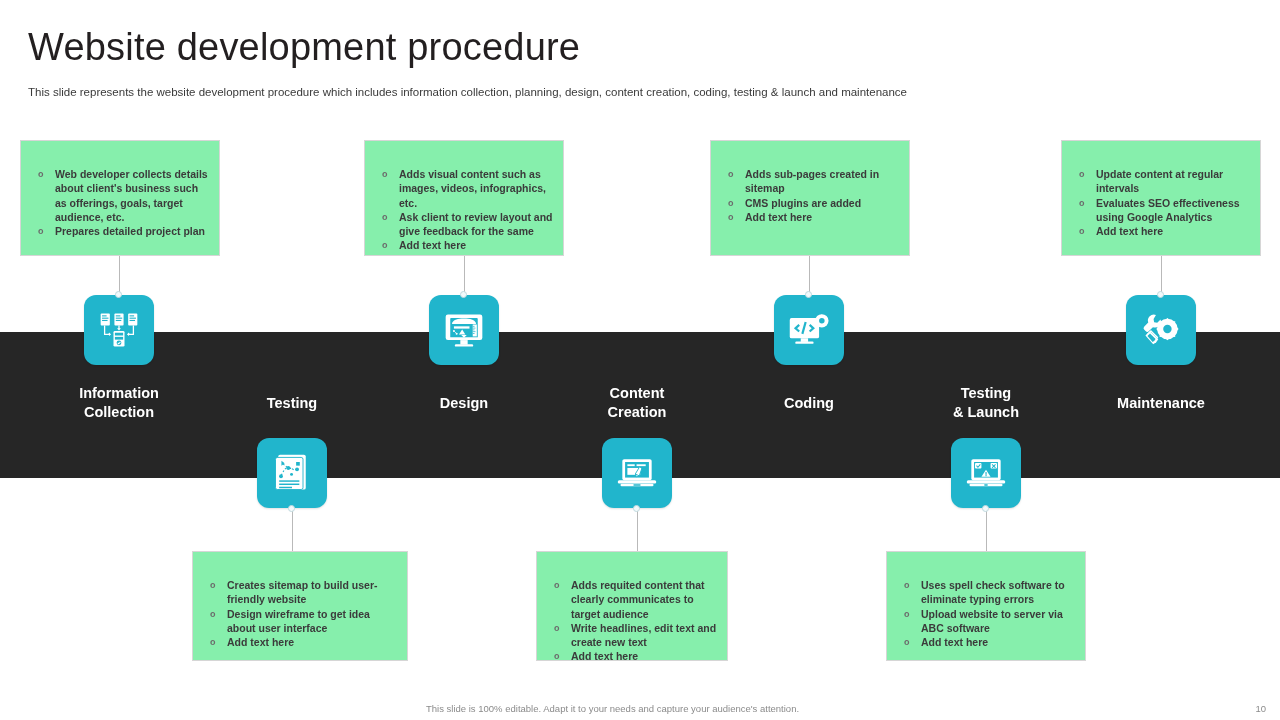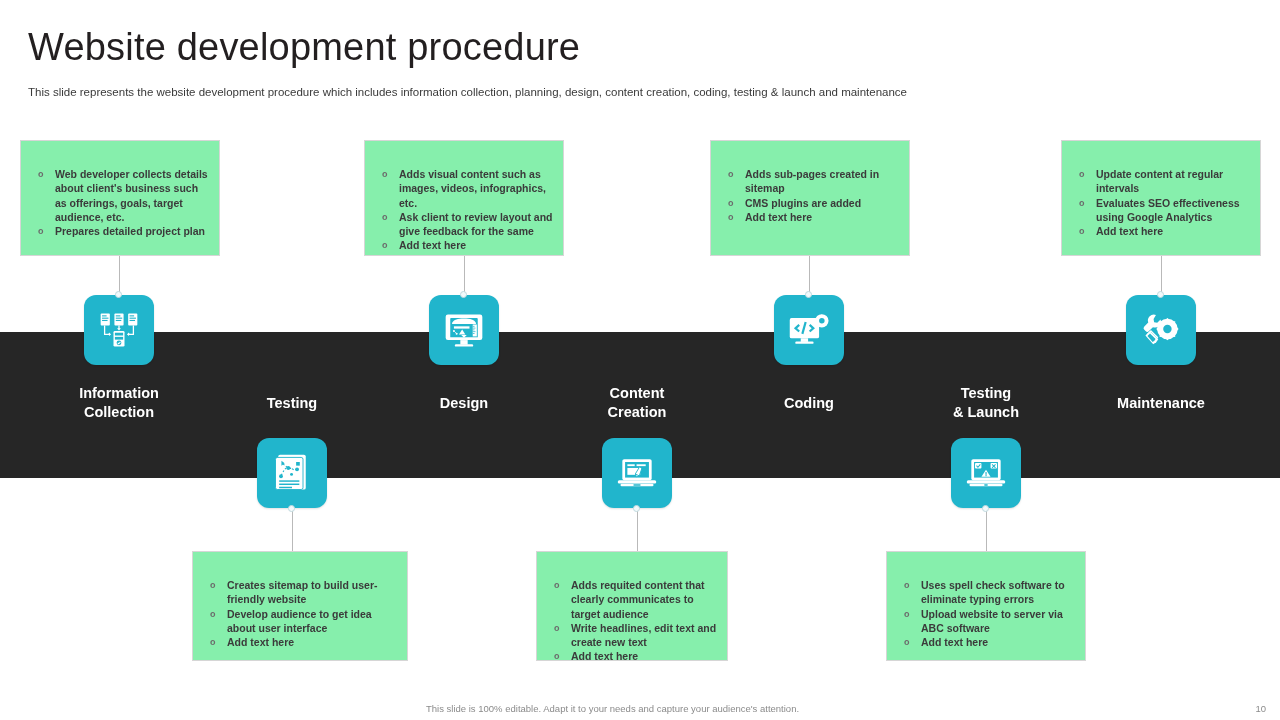--- a/index.html
+++ b/index.html
@@ -124,21 +124,21 @@
     <ul>
       <li>Update content at regular intervals</li>
       <li>Evaluates SEO effectiveness using Google Analytics</li>
       <li>Add text here</li>
     </ul>
   </div>
 
   <div class="box" style="left:192px; top:551px; width:216px; height:110px;">
     <ul>
       <li>Creates sitemap to build user-friendly website</li>
-      <li>Develop audience to get idea about user interface</li>
+      <li>Design wireframe to get idea about user interface</li>
       <li>Add text here</li>
     </ul>
   </div>
 
   <div class="box" style="left:536px; top:551px; width:192px; height:110px;">
     <ul>
       <li>Adds requited content that clearly communicates to target audience</li>
       <li>Write headlines, edit text and create new text</li>
       <li>Add text here</li>
     </ul>

